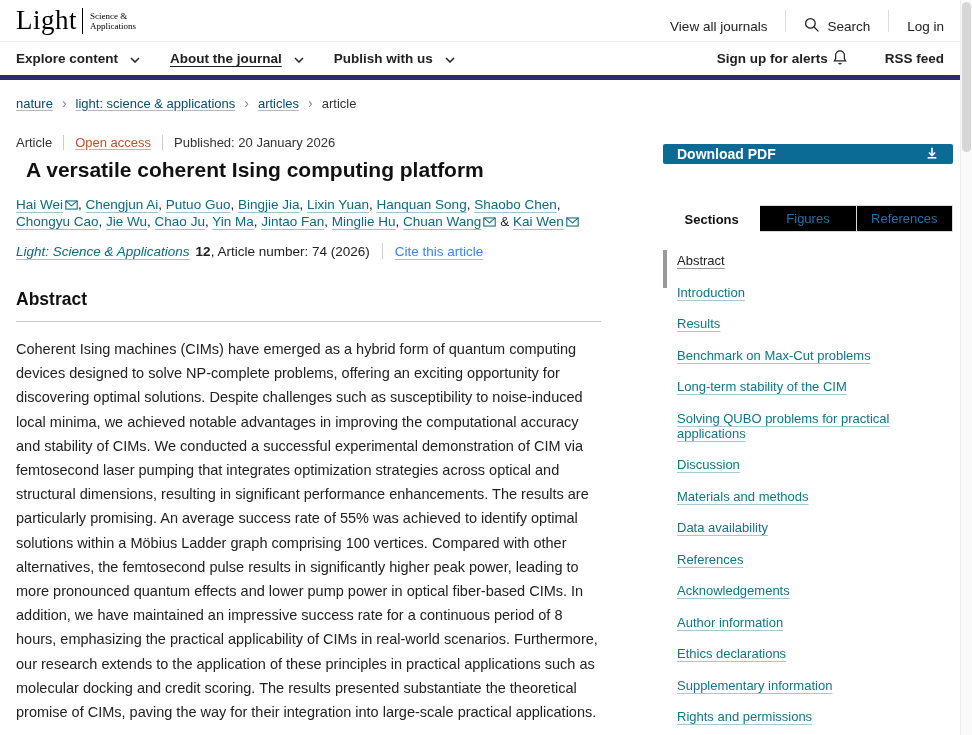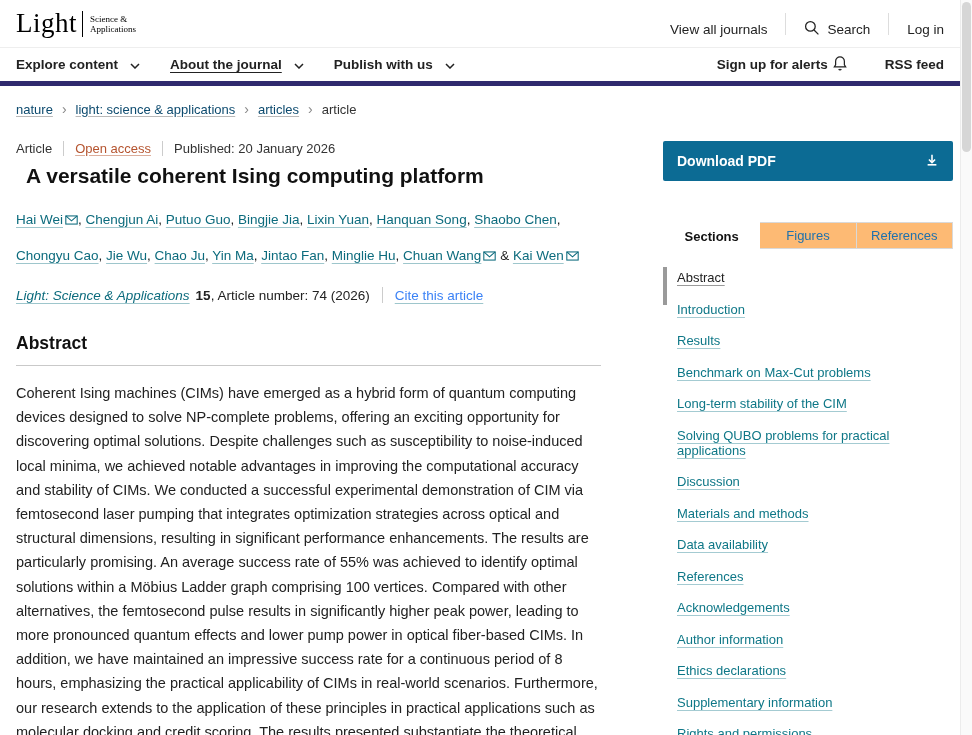--- a/index.html
+++ b/index.html
@@ -1,20 +1,20 @@
 <!DOCTYPE html>
 <html><head>
 <meta charset="utf-8">
 <style>
   * { box-sizing: border-box; margin: 0; padding: 0; }
   html, body { width: 972px; height: 735px; overflow: hidden; background: #fff;
     font-family: "Liberation Sans", sans-serif; color: #222; }
 
   
-  .hdr1 { display: flex; align-items: center; height: 48px; padding: 0 28px 0 16px;
+  .hdr1 { display: flex; align-items: center; height: 42px; padding: 0 28px 0 16px;
     border-bottom: 1px solid #eee; }
   .logo { display: flex; align-items: center; cursor: pointer; }
   .logo-title { font-family: "Liberation Serif", serif; font-size: 27px; color: #000; letter-spacing: .5px; }
   .logo-div { width: 1px; height: 26px; background: #000; margin: 0 7px 0 5px; }
   .logo-sub { font-size: 9px; line-height: 10px; color: #000; font-family: "Liberation Serif", serif; }
   .hdr1-right { margin-left: auto; display: flex; align-items: center; font-size: 13.5px; }
   .hdr1-item { display: flex; align-items: center; gap: 7px; padding: 0 18px; cursor: pointer; margin-top: 12px; }
   .hdr1-item:last-child { padding-right: 0; }
   .vdiv { width: 1px; height: 22px; background: #ddd; }
 
@@ -42,46 +42,46 @@
   .side { width: 290px; margin-left: auto; }
 
   
   .meta { display: flex; align-items: center; font-size: 13px; color: #333; }
   .meta-sep { width: 1px; height: 15px; background: #ccc; margin: 0 11px; }
   .open-access { color: #b5542f; text-decoration: underline; text-decoration-color: #dcae9c;
     text-underline-offset: 2px; cursor: pointer; }
 
   .title { font-size: 21px; font-weight: 700; color: #111; margin: 8px 10px 14px; }
 
-  .authors { font-size: 13.5px; line-height: 36px; color: #222; }
+  .authors { font-size: 13.5px; line-height: 17px; color: #222; }
   .author-link { color: #0c6b7d; text-decoration: underline; text-decoration-color: #9ec6cc;
     text-underline-offset: 2.5px; cursor: pointer; white-space: nowrap; }
   .mail { color: #0c6b7d; margin-left: 2px; position: relative; top: 1px; cursor: pointer; }
 
   .jref { margin-top: 13px; font-size: 13.5px; display: flex; align-items: center; }
   .jref-journal { font-style: italic; color: #0c6b7d; text-decoration: underline;
     text-decoration-color: #9ec6cc; text-underline-offset: 2.5px; cursor: pointer; }
   .jref-vol { font-weight: 700; margin-left: 6px; }
   .jref-sep { width: 1px; height: 16px; background: #ccc; margin: 0 12px; }
   .cite-link { color: #3b82f6; text-decoration: underline; text-decoration-color: #9ec6cc;
     text-underline-offset: 2.5px; cursor: pointer; }
 
   .abs-head { font-size: 17.5px; font-weight: 700; color: #111; margin-top: 30px;
     padding-bottom: 11px; border-bottom: 1px solid #c9c9c9; }
   .abs-text { margin-top: 15px; font-size: 14.5px; line-height: 24.2px; color: #222; }
 
   
-  .pdf-btn { width: 100%; height: 40px; background: #0c6b94; color: #fff; border: none;
+  .pdf-btn { width: 100%; height: 20px; background: #0c6b94; color: #fff; border: none;
     border-radius: 2px; display: flex; align-items: center; justify-content: space-between;
     padding: 0 14px; font-size: 14px; font-weight: 700; cursor: pointer;
-    font-family: "Liberation Sans", sans-serif; }
+    font-family: "Liberation Sans", sans-serif; margin-top: 9px; }
 
   .tabs { display: flex; margin-top: 41px; }
   .tab { flex: 1; height: 27px; display: flex; align-items: center; justify-content: center;
-    font-size: 13px; background: #fdba74; border: 1px solid #d9d9d9; color: #1f71ad; cursor: pointer; }
+    font-size: 13px; background: #000000; border: 1px solid #d9d9d9; color: #1f71ad; cursor: pointer; }
   .tab + .tab { border-left: none; }
   .tab.active { background: #fff; color: #111; font-weight: 700; border-color: #fff;
     border-bottom: none; }
 
   .toc { position: relative; margin-top: 21px; padding-left: 14px; }
   .toc-bar { position: absolute; left: 0; top: -3px; width: 4px; height: 38px; background: #9a9a9a; }
   .toc-link { display: block; margin-bottom: 16.5px; font-size: 13px; color: #0e7787;
     text-decoration: underline; text-decoration-color: #a4cbd2; text-underline-offset: 3px;
     cursor: pointer; width: fit-content; }
   .toc-link.active { color: #222; text-decoration-color: #9a9a9a; }
@@ -195,21 +195,21 @@
             <path d="M1 1l7 6 7-6" fill="none" stroke="currentColor" stroke-width="1.3"></path>
           </svg></span><span> &amp; </span>
       <a class="author-link">Kai Wen</a><span class="mail"><svg width="13" height="10" viewBox="0 0 16 12">
             <rect x="1" y="1" width="14" height="10" fill="none" stroke="currentColor" stroke-width="1.3"></rect>
             <path d="M1 1l7 6 7-6" fill="none" stroke="currentColor" stroke-width="1.3"></path>
           </svg></span>
     </p>
 
     <div class="jref">
       <span class="jref-journal">Light: Science &amp; Applications</span>
-      <span class="jref-vol">15</span>
+      <span class="jref-vol">12</span>
       <span>, Article number: 74 (2026)</span>
       <span class="jref-sep"></span>
       <span class="cite-link">Cite this article</span>
     </div>
 
     <h2 class="abs-head">Abstract</h2>
     <p class="abs-text">Coherent Ising machines (CIMs) have emerged as a hybrid form of quantum computing devices designed to solve NP-complete problems, offering an exciting opportunity for discovering optimal solutions. Despite challenges such as susceptibility to noise-induced local minima, we achieved notable advantages in improving the computational accuracy and stability of CIMs. We conducted a successful experimental demonstration of CIM via femtosecond laser pumping that integrates optimization strategies across optical and structural dimensions, resulting in significant performance enhancements. The results are particularly promising. An average success rate of 55% was achieved to identify optimal solutions within a Möbius Ladder graph comprising 100 vertices. Compared with other alternatives, the femtosecond pulse results in significantly higher peak power, leading to more pronounced quantum effects and lower pump power in optical fiber-based CIMs. In addition, we have maintained an impressive success rate for a continuous period of 8 hours, emphasizing the practical applicability of CIMs in real-world scenarios. Furthermore, our research extends to the application of these principles in practical applications such as molecular docking and credit scoring. The results presented substantiate the theoretical promise of CIMs, paving the way for their integration into large-scale practical applications.</p>
   </div>
 
   <div class="side">

